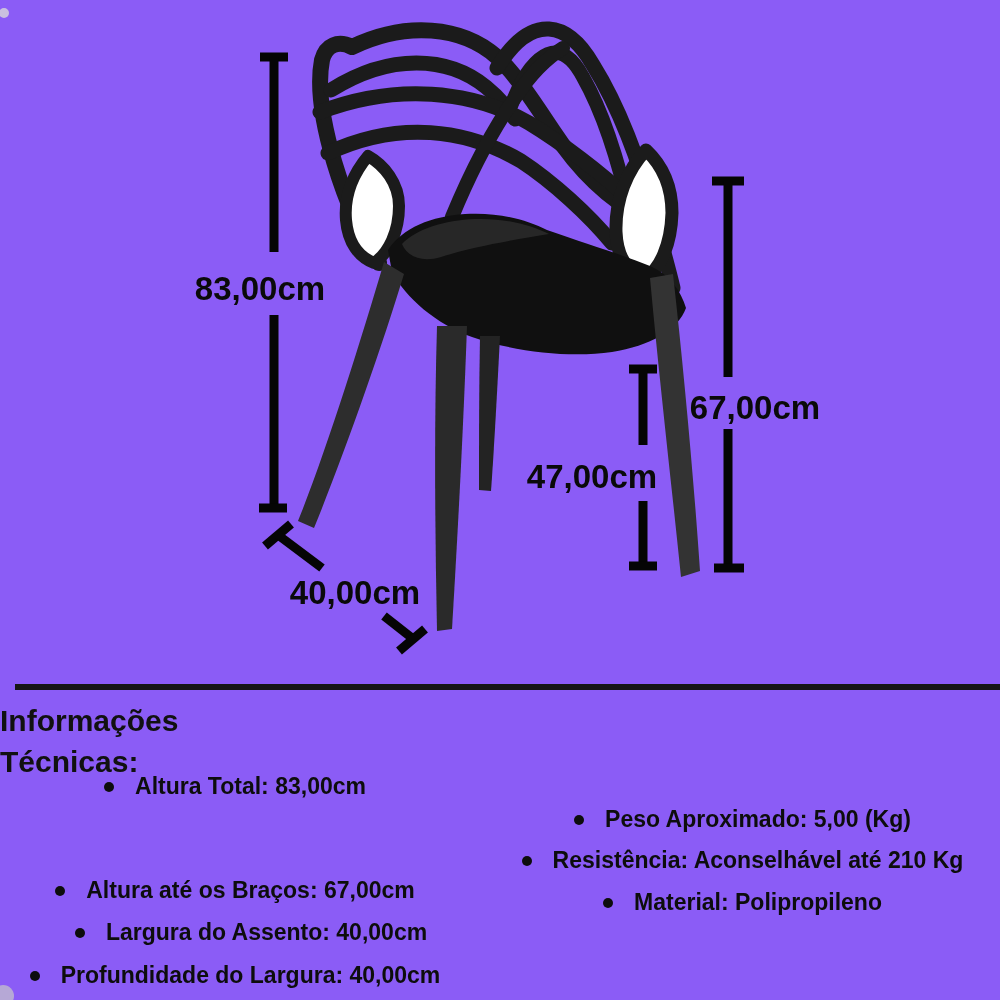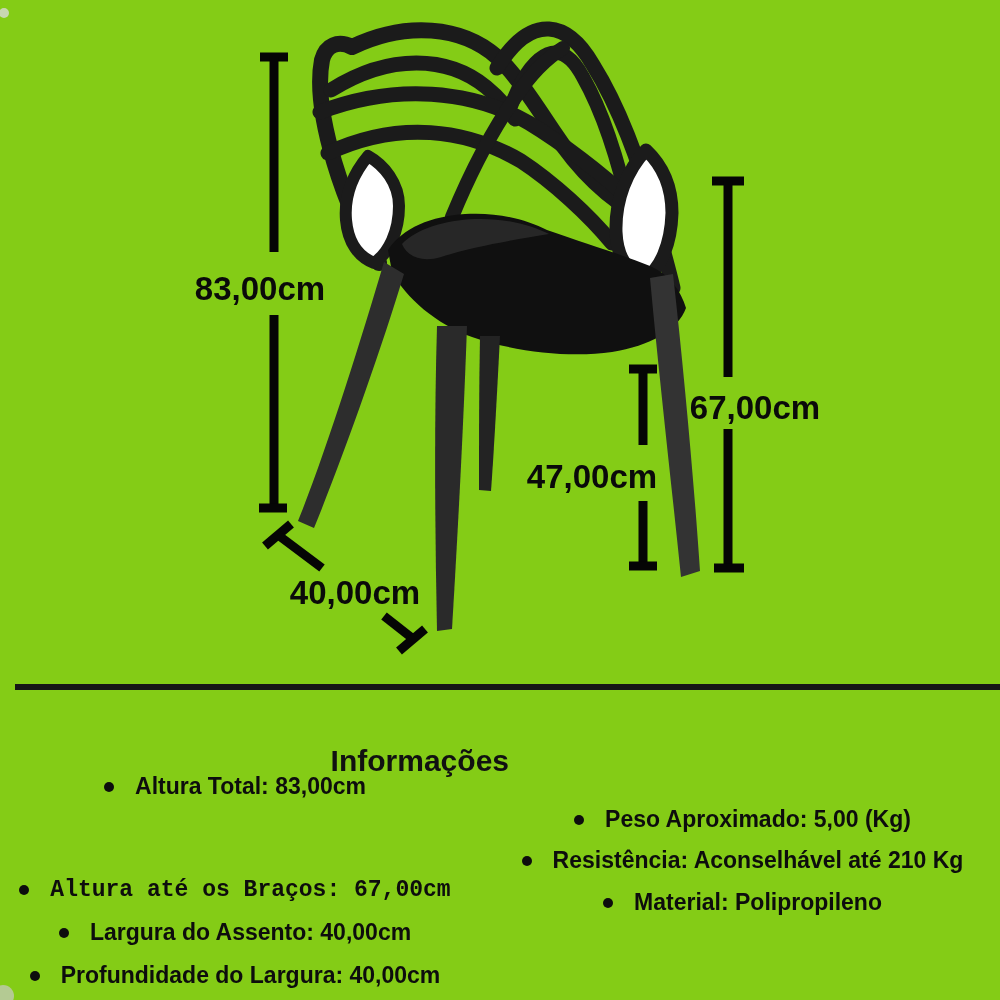--- a/index.html
+++ b/index.html
@@ -1,36 +1,36 @@
 <!DOCTYPE html>
 <html><head>
 <meta charset="utf-8">
 <style>
   html,body{margin:0;padding:0;background:#ffffff;}
   .stage{
-    position:relative;width:1000px;height:1000px;background:#84cc16;
+    position:relative;width:1000px;height:1000px;background:#8b5cf6;
     font-family:"Liberation Sans",sans-serif;overflow:hidden;
   }
   .stage svg{position:absolute;left:0;top:0;}
   .dim-label{
     font-family:"Liberation Sans",sans-serif;
     font-weight:bold;font-size:33px;fill:#0a0a0a;
   }
   .info-heading{
-    position:absolute;left:0;top:740px;width:470px;
-    text-align:right;font-weight:bold;font-size:30px;line-height:41px;color:#111;margin-left:39px;
+    position:absolute;left:0;top:700px;width:470px;
+    text-align:left;font-weight:bold;font-size:30px;line-height:41px;color:#111;
   }
   .spec-row{
     position:absolute;display:flex;align-items:center;justify-content:center;
     gap:21px;font-weight:bold;font-size:23px;color:#0d0d0d;white-space:nowrap;
   }
   .spec-row.left{left:0;width:470px;}
   .spec-row.right{left:485px;width:515px;}
   .bullet{width:10px;height:10px;border-radius:50%;background:#0d0d0d;flex:0 0 auto;}
-  .l0{top:773px;} .l1{top:834px;} .l2{top:877px;font-family:Liberation Mono, monospace;} .l3{top:919px;} .l4{top:962px;}
+  .l0{top:773px;} .l1{top:834px;} .l2{top:877px;} .l3{top:919px;margin-left:16px;} .l4{top:962px;}
   .r0{top:806px;} .r1{top:847px;} .r2{top:889px;justify-content:center;}
 </style>
 </head>
 <body>
 
 <div class="stage">
 
   <svg viewBox="0 0 1000 1000" width="1000" height="1000">
 
     <g stroke-linecap="round" stroke-linejoin="round">
@@ -104,20 +104,21 @@
       </g>
     </g>
 
     <rect x="15" y="684" width="985" height="6" fill="#161616"></rect>
     <circle cx="3" cy="996" r="11" fill="#c9c9c9" opacity="0.7"></circle>
     <circle cx="4" cy="13" r="5" fill="#d9d9d9" opacity="0.8"></circle>
   </svg>
 
   <div class="info-heading">
     <div>Informações</div>
+    <div>Técnicas:</div>
   </div>
 
   <div class="spec-row left l0">
     <span class="bullet"></span>
     <span>Altura Total: 83,00cm</span>
   </div>
   <div class="spec-row left l2">
     <span class="bullet"></span>
     <span>Altura até os Braços: 67,00cm</span>
   </div>

